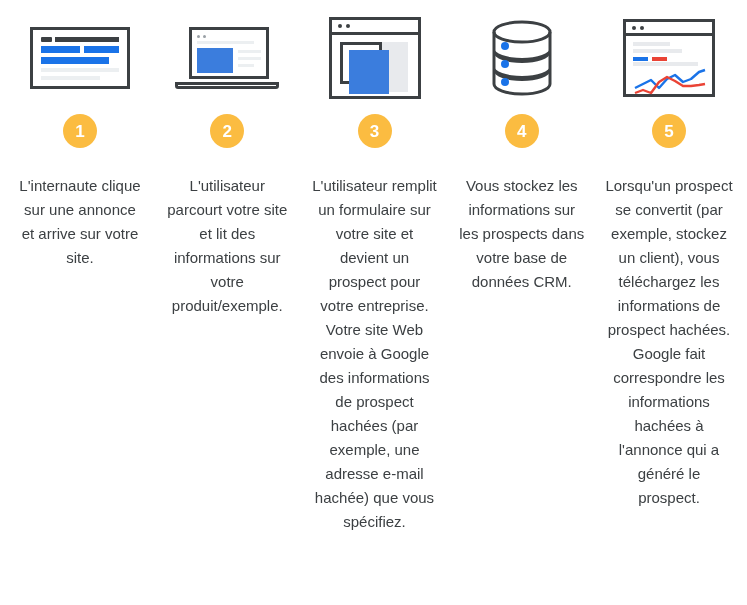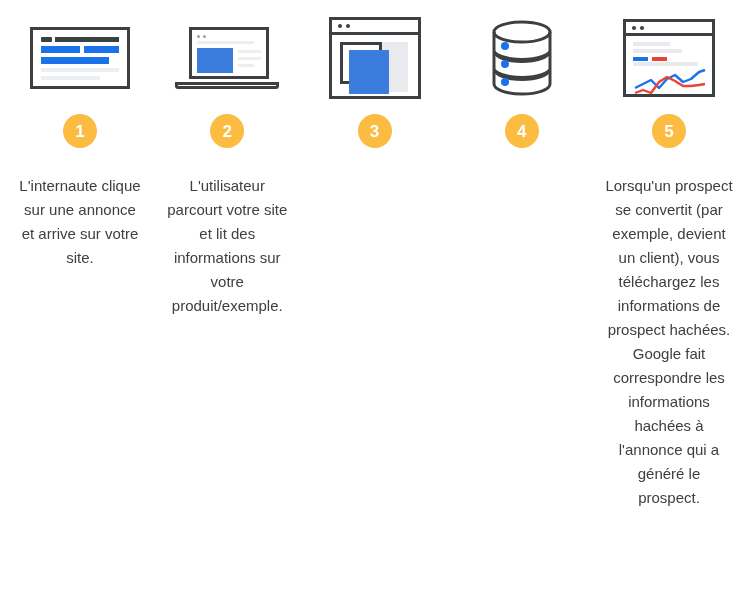--- a/index.html
+++ b/index.html
@@ -306,20 +306,21 @@
             <i></i>
           </div>
         <div class="panel"></div>
         <div class="outline"></div>
         <div class="blue"></div>
       </div>
     </div>
     <div class="badge-area">
       <div class="badge">3</div>
     </div>
+    <div class="caption">L'utilisateur remplit un formulaire sur votre site et devient un prospect pour votre entreprise. Votre site Web envoie à Google des informations de prospect hachées (par exemple, une adresse e-mail hachée) que vous spécifiez.</div>
   </div>
 
   <div class="step">
     <div class="icon-area">
       <svg class="ico-db" viewBox="0 0 84 84">
         <g fill="none" stroke="#3c4043" stroke-width="3">
           <ellipse cx="42" cy="16" rx="28" ry="10"></ellipse>
           <path d="M14 16 V 68"></path>
           <path d="M70 16 V 68"></path>
           <path d="M14 68 a 28 10 0 0 0 56 0"></path>
@@ -327,20 +328,21 @@
         <path d="M14 32 a 28 10 0 0 0 56 0 v 5 a 28 10 0 0 1 -56 0 z" fill="#3c4043"></path>
         <path d="M14 50 a 28 10 0 0 0 56 0 v 5 a 28 10 0 0 1 -56 0 z" fill="#3c4043"></path>
         <circle cx="25" cy="30" r="4" fill="#1a73e8"></circle>
         <circle cx="25" cy="48" r="4" fill="#1a73e8"></circle>
         <circle cx="25" cy="66" r="4" fill="#1a73e8"></circle>
       </svg>
     </div>
     <div class="badge-area">
       <div class="badge">4</div>
     </div>
+    <div class="caption">Vous stockez les informations sur les prospects dans votre base de données CRM.</div>
   </div>
 
   <div class="step">
     <div class="icon-area">
       <div class="ico-chart">
         <div class="bar">
             <i></i>
             <i></i>
           </div>
         <div class="inner">
@@ -354,16 +356,16 @@
           <svg width="74" height="28" viewBox="0 0 74 28">
             <polyline points="2,20 10,16 18,12 26,20 34,11 42,7 50,14 58,11 66,4 72,2" fill="none" stroke="#1a73e8" stroke-width="2.4" stroke-linejoin="round"></polyline>
             <polyline points="2,25 10,22 18,25 26,14 34,9 42,13 50,18 58,18 66,17 72,16" fill="none" stroke="#ea4335" stroke-width="2.4" stroke-linejoin="round"></polyline>
           </svg>
         </div>
       </div>
     </div>
     <div class="badge-area">
       <div class="badge">5</div>
     </div>
-    <div class="caption">Lorsqu'un prospect se convertit (par exemple, devient un client), vous téléchargez les informations de prospect hachées. Google fait correspondre les informations hachées à l'annonce qui a généré le prospect.</div>
+    <div class="caption">Lorsqu'un prospect se convertit (par exemple, stockez un client), vous téléchargez les informations de prospect hachées. Google fait correspondre les informations hachées à l'annonce qui a généré le prospect.</div>
   </div>
 
 </div>
 
 </body></html>

